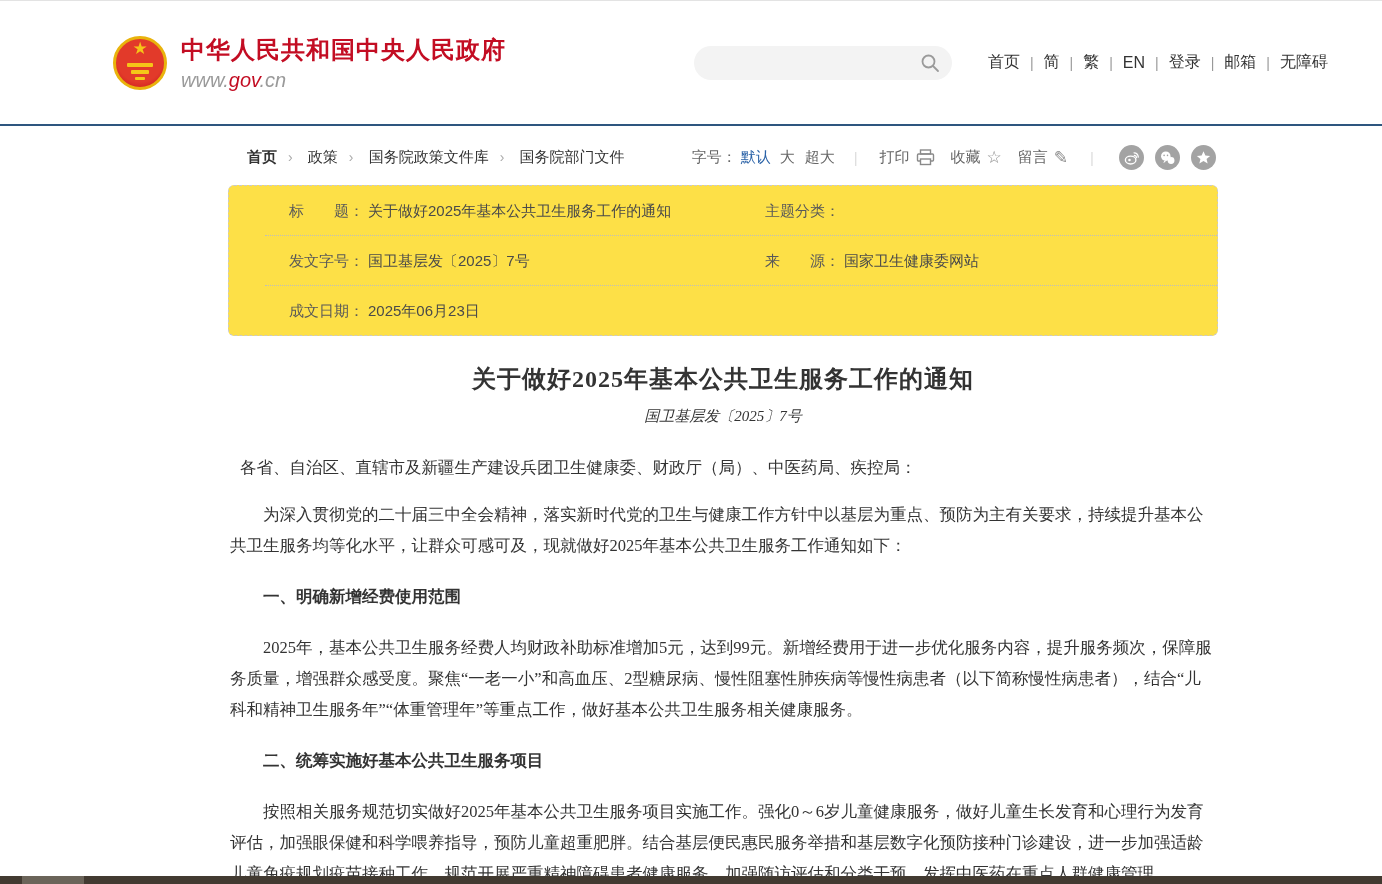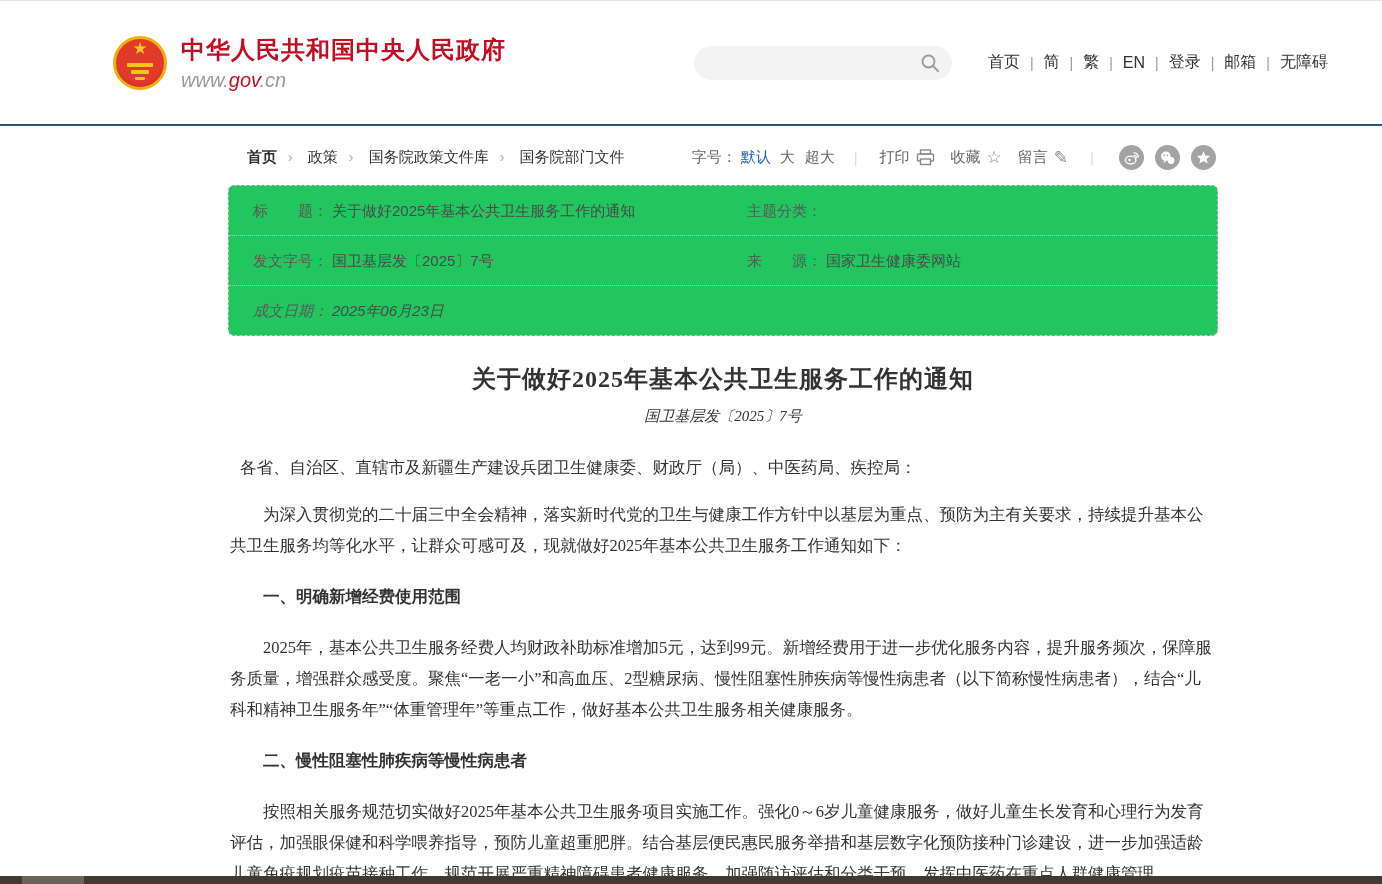--- a/index.html
+++ b/index.html
@@ -48,23 +48,23 @@
   .tools .fs-default { color:#2a62a7; font-weight:normal; margin:0 4px; cursor:pointer; }
   .tools .fs-opt { color:#666; margin:0 5px; cursor:pointer; }
   .tools .bar { color:#ddd; margin:0 14px; }
   .tool-item { display:flex; align-items:center; margin:0 8px; cursor:pointer; color:#666; }
   .tool-item .glyph { margin-left:6px; color:#8a8a8a; font-size:17px; }
   .share-circle { width:25px; height:25px; border-radius:50%; background:#a3a3a3;
     display:flex; align-items:center; justify-content:center; margin-left:11px; cursor:pointer; }
 
   
   .meta-table { margin-top:15px; border:1px dashed #c9c9c9; border-radius:6px;
-    font-size:15px; color:#595959; background:#22c55e; }
+    font-size:15px; color:#595959; background:#fde047;padding-left:36px; }
   .mrow { display:flex; border-bottom:1px dotted #bdbdbd; }
-  .mrow:last-child { border-bottom:none;font-style:italic; }
+  .mrow:last-child { border-bottom:none; }
   .mcell { padding:15px 10px 15px 24px; display:flex; line-height:19px; }
   .mcell.left  { width:50%; }
   .mcell.right { width:50%; }
   .mlabel { white-space:pre; color:#595959; }
   .mvalue { color:#4a4a4a; margin-left:4px; }
 
   
   .article { padding:0 2px; font-family:"Liberation Serif","DejaVu Serif",serif; }
   .doc-title { text-align:center; margin-top:27px; font-size:24px; font-weight:bold;
     color:#333; letter-spacing:1px; }
@@ -207,21 +207,21 @@
   </div>
 
   <div class="article">
     <h1 class="doc-title">关于做好2025年基本公共卫生服务工作的通知</h1>
     <div class="doc-number">国卫基层发〔2025〕7号</div>
     <div class="body-text">
       <p class="salutation">各省、自治区、直辖市及新疆生产建设兵团卫生健康委、财政厅（局）、中医药局、疾控局：</p>
       <p>为深入贯彻党的二十届三中全会精神，落实新时代党的卫生与健康工作方针中以基层为重点、预防为主有关要求，持续提升基本公共卫生服务均等化水平，让群众可感可及，现就做好2025年基本公共卫生服务工作通知如下：</p>
       <p class="sec-head">一、明确新增经费使用范围</p>
       <p>2025年，基本公共卫生服务经费人均财政补助标准增加5元，达到99元。新增经费用于进一步优化服务内容，提升服务频次，保障服务质量，增强群众感受度。聚焦“一老一小”和高血压、2型糖尿病、慢性阻塞性肺疾病等慢性病患者（以下简称慢性病患者），结合“儿科和精神卫生服务年”“体重管理年”等重点工作，做好基本公共卫生服务相关健康服务。</p>
-      <p class="sec-head">二、慢性阻塞性肺疾病等慢性病患者</p>
+      <p class="sec-head">二、统筹实施好基本公共卫生服务项目</p>
       <p class="last">按照相关服务规范切实做好2025年基本公共卫生服务项目实施工作。强化0～6岁儿童健康服务，做好儿童生长发育和心理行为发育评估，加强眼保健和科学喂养指导，预防儿童超重肥胖。结合基层便民惠民服务举措和基层数字化预防接种门诊建设，进一步加强适龄儿童免疫规划疫苗接种工作。规范开展严重精神障碍患者健康服务，加强随访评估和分类干预。发挥中医药在重点人群健康管理</p>
     </div>
   </div>
 
 </div>
 
 <div class="footer-bar">
   <div class="seg"></div>
 </div>
 

